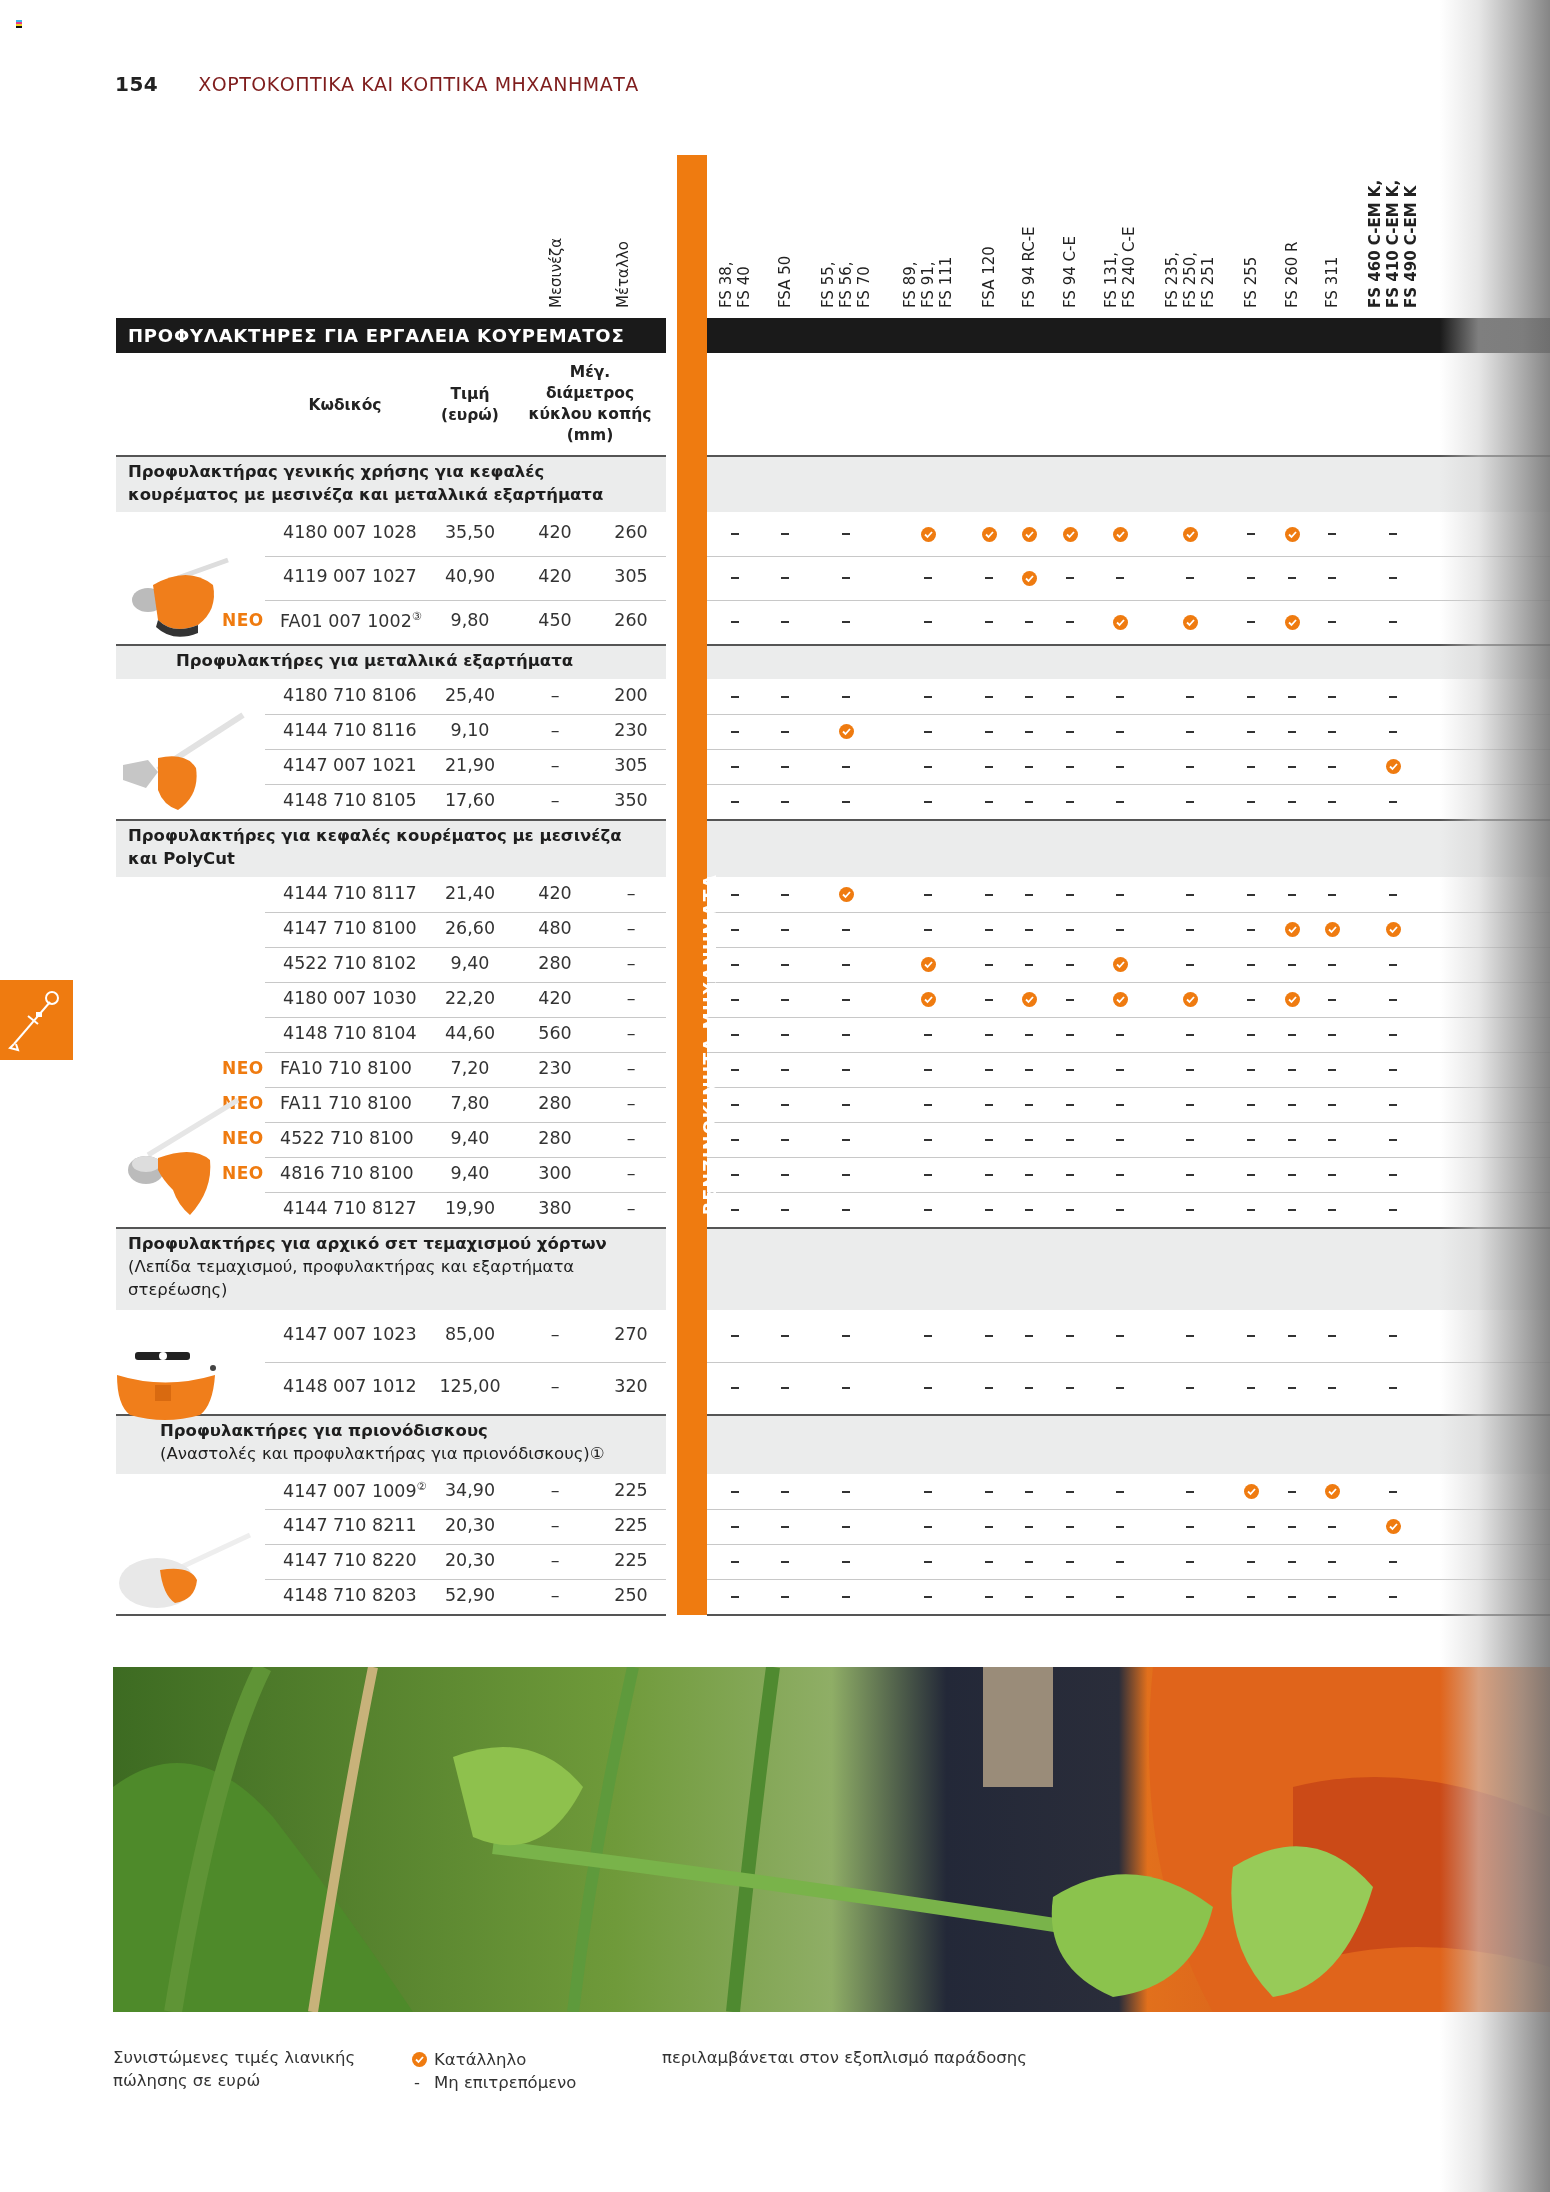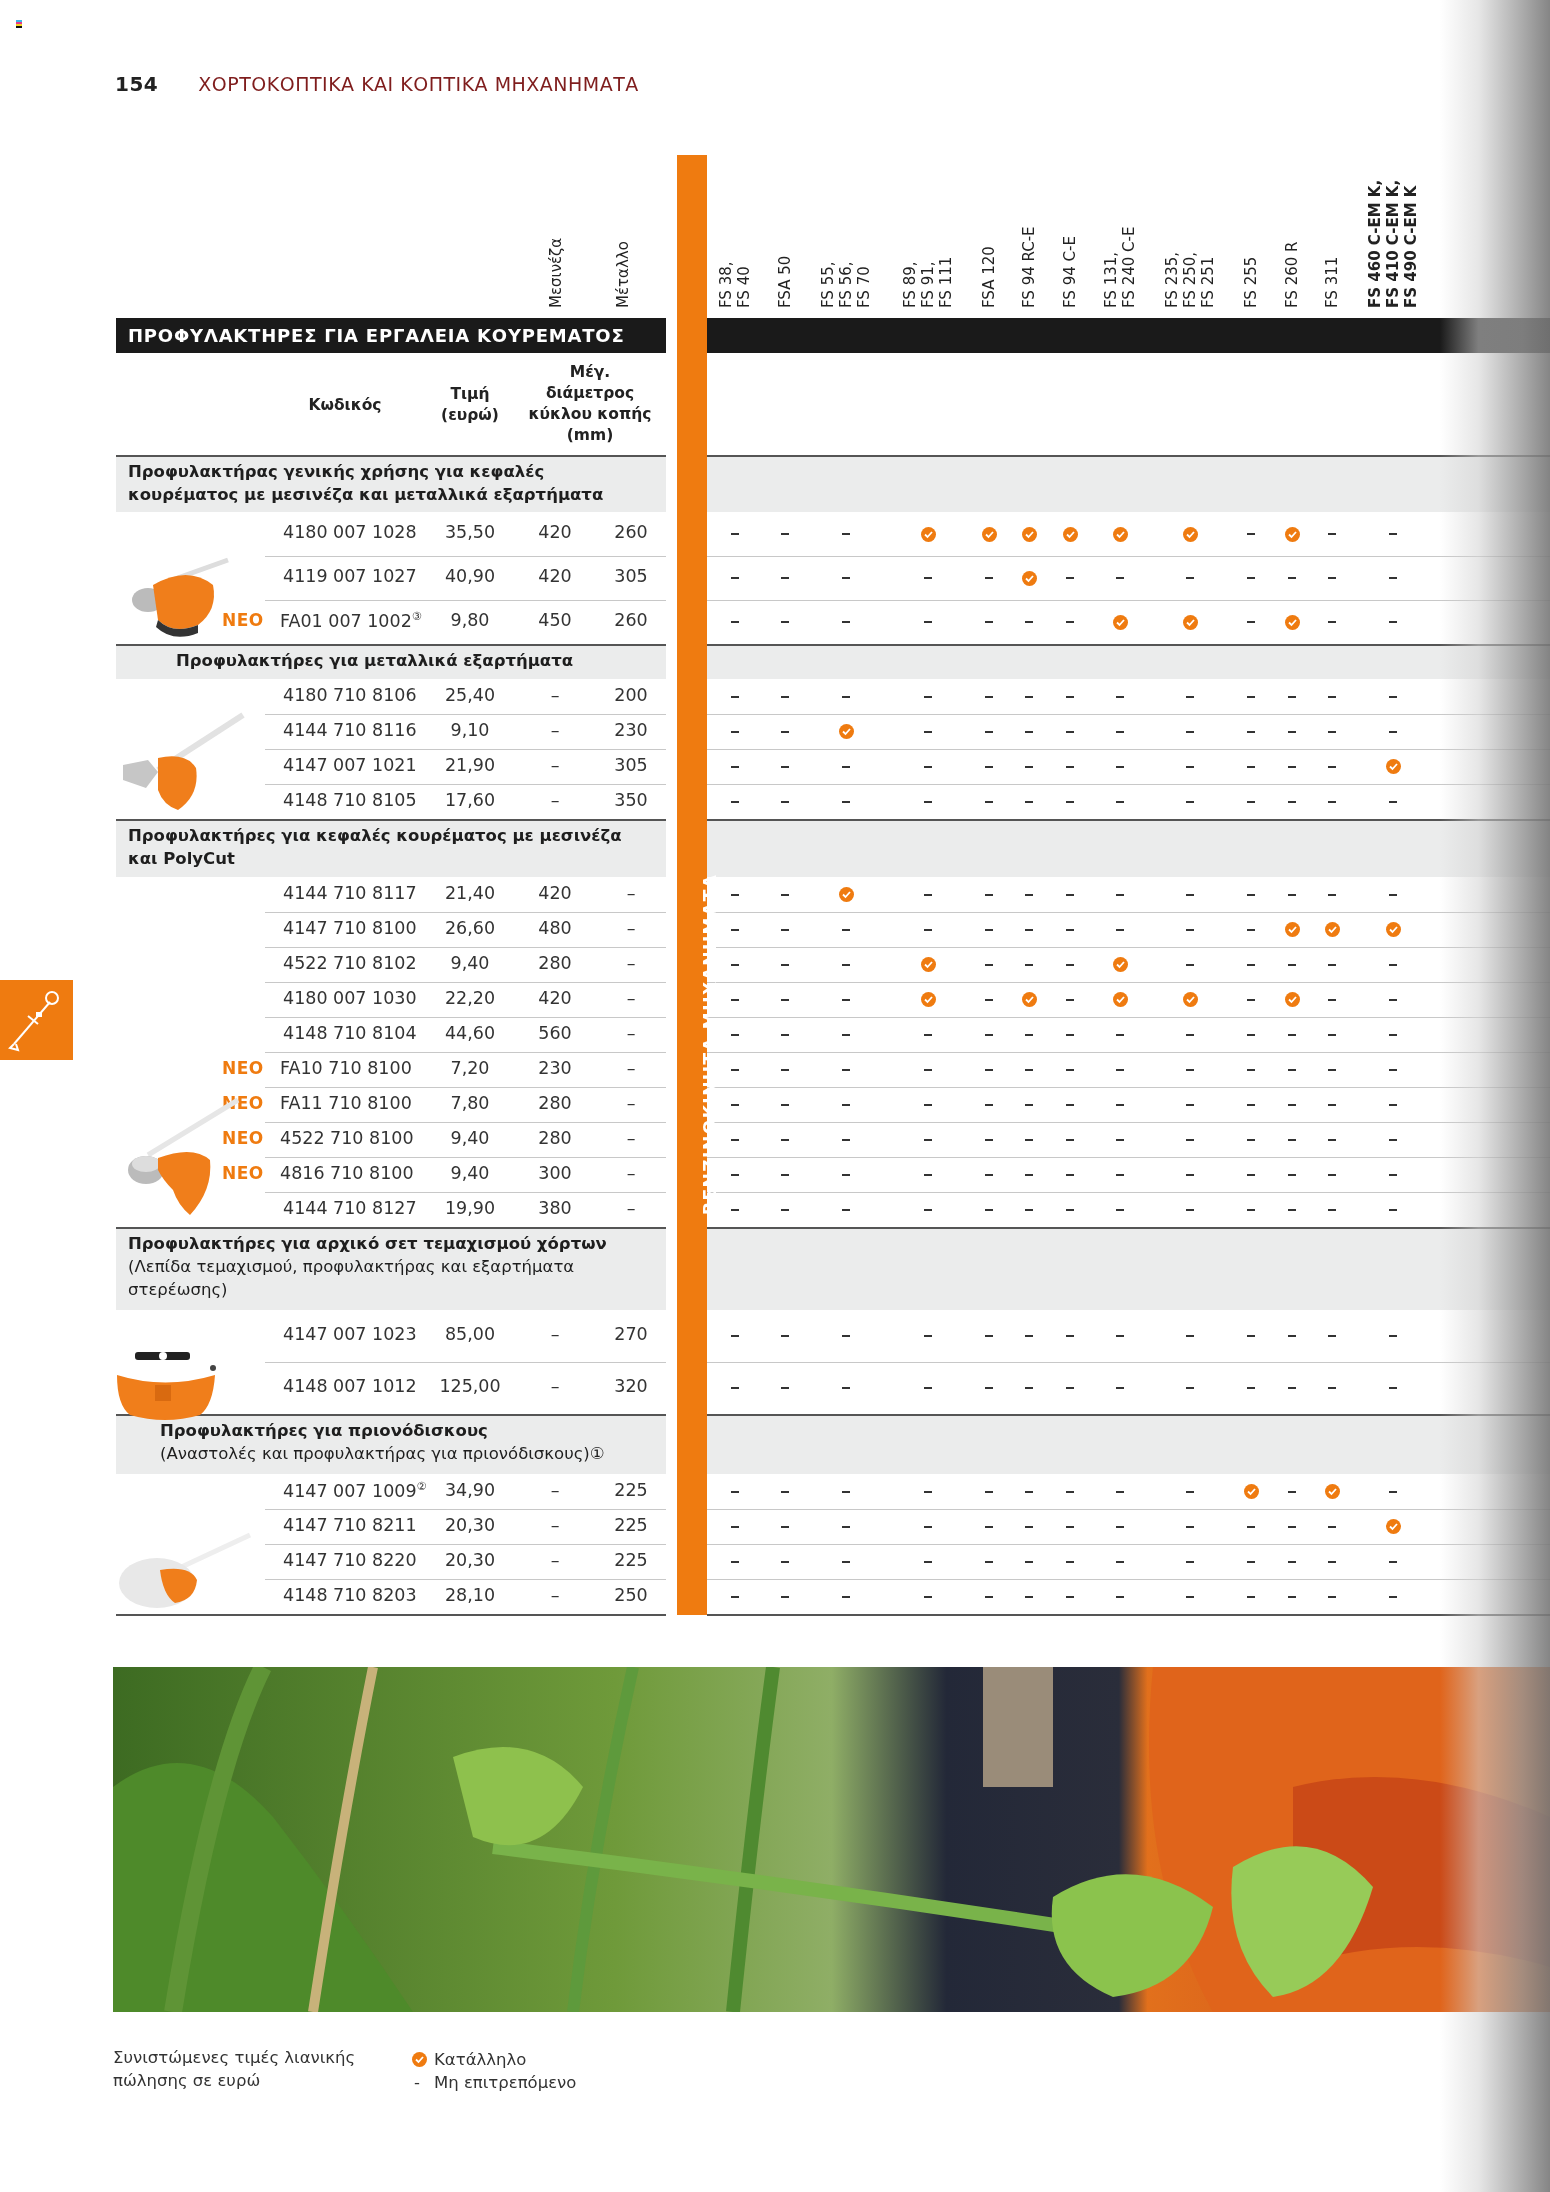--- a/index.html
+++ b/index.html
@@ -697,21 +697,21 @@
     <div class="dash" style="left:1190px;top:1561.5px;"></div>
     <div class="dash" style="left:1251px;top:1561.5px;"></div>
     <div class="dash" style="left:1292px;top:1561.5px;"></div>
     <div class="dash" style="left:1332px;top:1561.5px;"></div>
     <div class="dash" style="left:1393px;top:1561.5px;"></div>
     <div class="abs hline" style="left:265px;top:1579px;width:401px;"></div>
     <div class="abs hline" style="left:707px;top:1579px;width:843px;"></div>
     <div>
 
         <div class="abs cell code" style="left:283px;top:1584.5px;"><span>4148 710 8203</span></div>
-        <div class="abs cell" style="left:425px;width:90px;top:1584.5px;">28,10</div>
+        <div class="abs cell" style="left:425px;width:90px;top:1584.5px;">52,90</div>
         <div class="abs cell" style="left:515px;width:80px;top:1584.5px;">–</div>
         <div class="abs cell" style="left:595px;width:72px;top:1584.5px;">250</div>
       </div>
     <div class="dash" style="left:735px;top:1596.5px;"></div>
     <div class="dash" style="left:785px;top:1596.5px;"></div>
     <div class="dash" style="left:846px;top:1596.5px;"></div>
     <div class="dash" style="left:928px;top:1596.5px;"></div>
     <div class="dash" style="left:989px;top:1596.5px;"></div>
     <div class="dash" style="left:1029px;top:1596.5px;"></div>
     <div class="dash" style="left:1070px;top:1596.5px;"></div>
@@ -800,20 +800,21 @@
         </svg>
     </span>
     <span>Κατάλληλο</span>
   </div>
   <div style="display:flex;align-items:center;gap:14px;padding-left:2px;">
     <span>-</span>
     <span>Μη επιτρεπόμενο</span>
   </div>
 </div>
 <div class="abs footer" style="left:640px;top:2046px;">
+  <div style="padding-left:22px;">περιλαμβάνεται στον εξοπλισμό παράδοσης</div>
 </div>
 
 <div class="abs lefttab">
   <svg width="73" height="80" viewBox="0 0 73 80">
     <line x1="14" y1="64" x2="50" y2="22" stroke="#fff" stroke-width="2"></line>
     <circle cx="52" cy="18" r="6" fill="none" stroke="#fff" stroke-width="2"></circle>
     <line x1="28" y1="36" x2="38" y2="44" stroke="#fff" stroke-width="2"></line>
     <path d="M14 64 L10 68 L18 70 L16 64" fill="none" stroke="#fff" stroke-width="2"></path>
     <rect x="36" y="32" width="6" height="5" fill="#fff"></rect>
   </svg>

